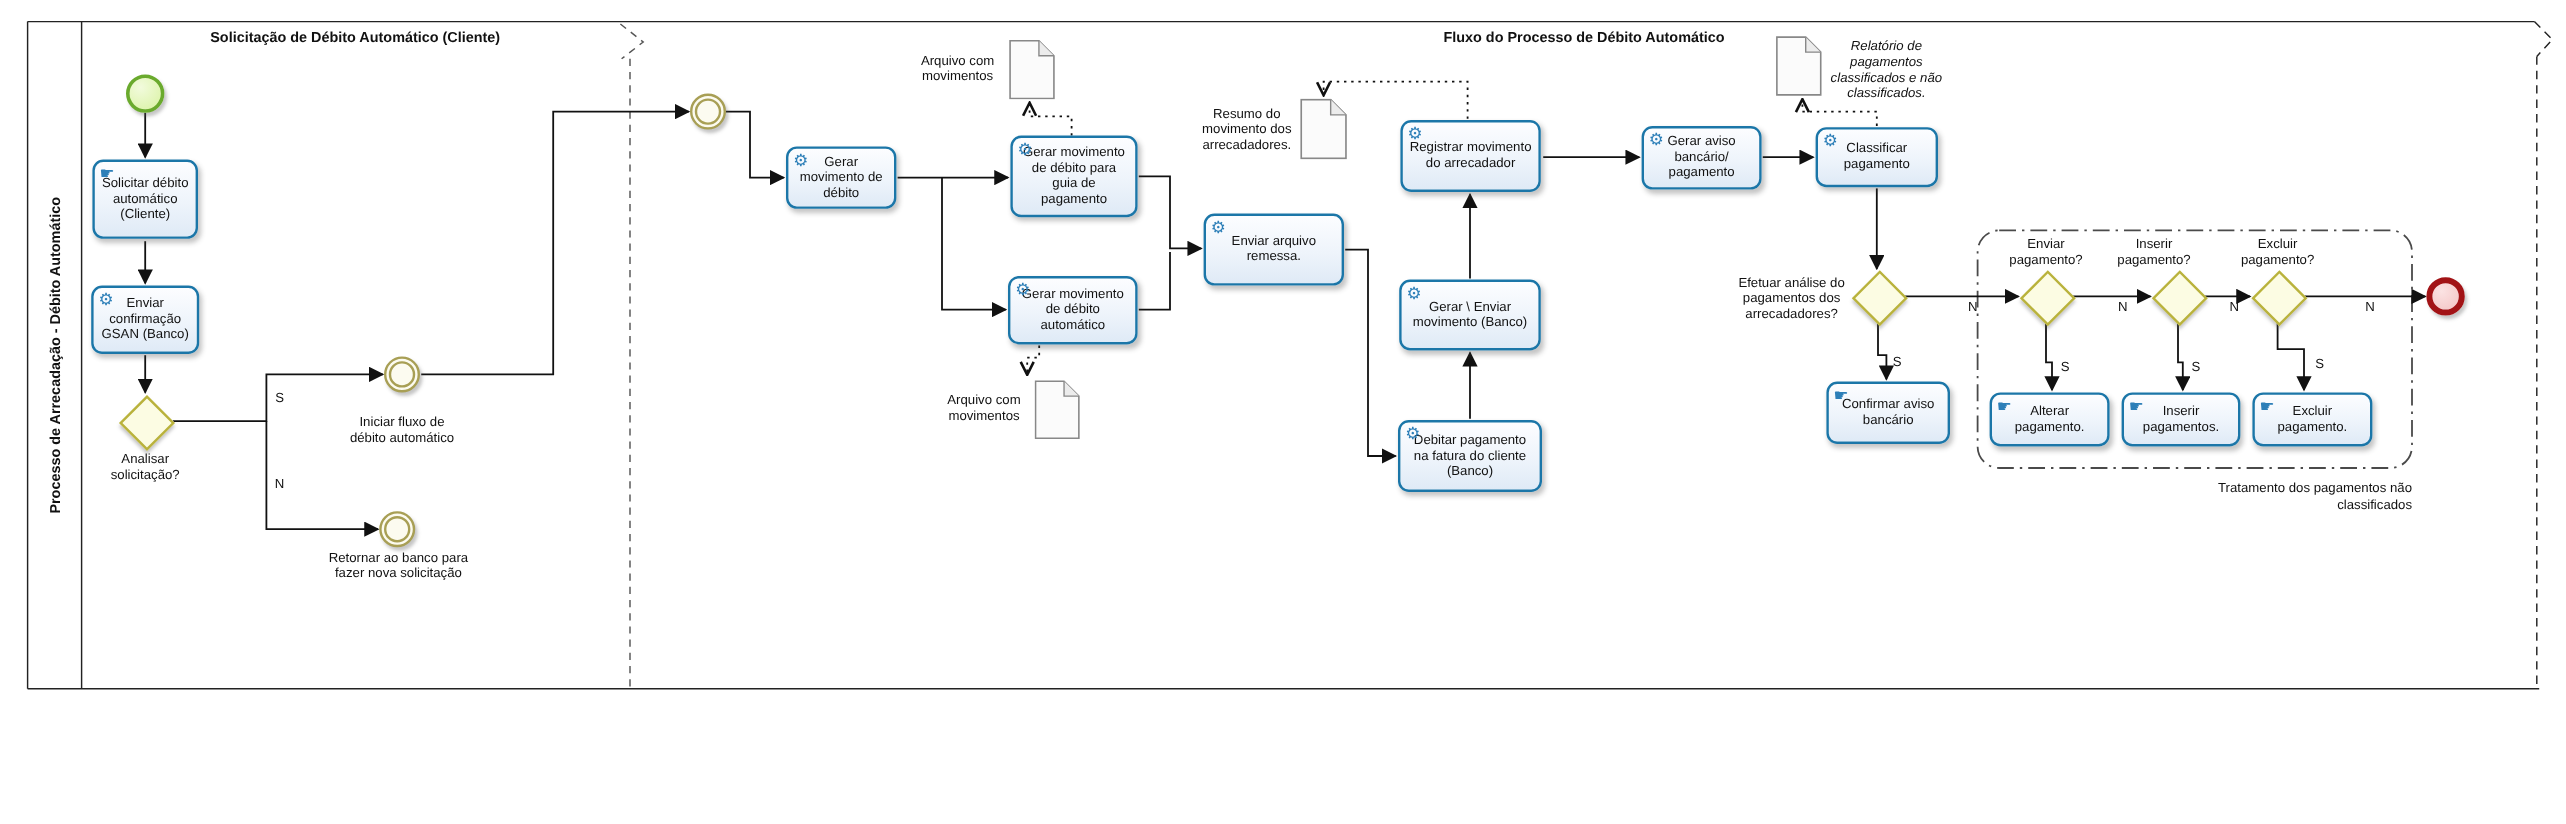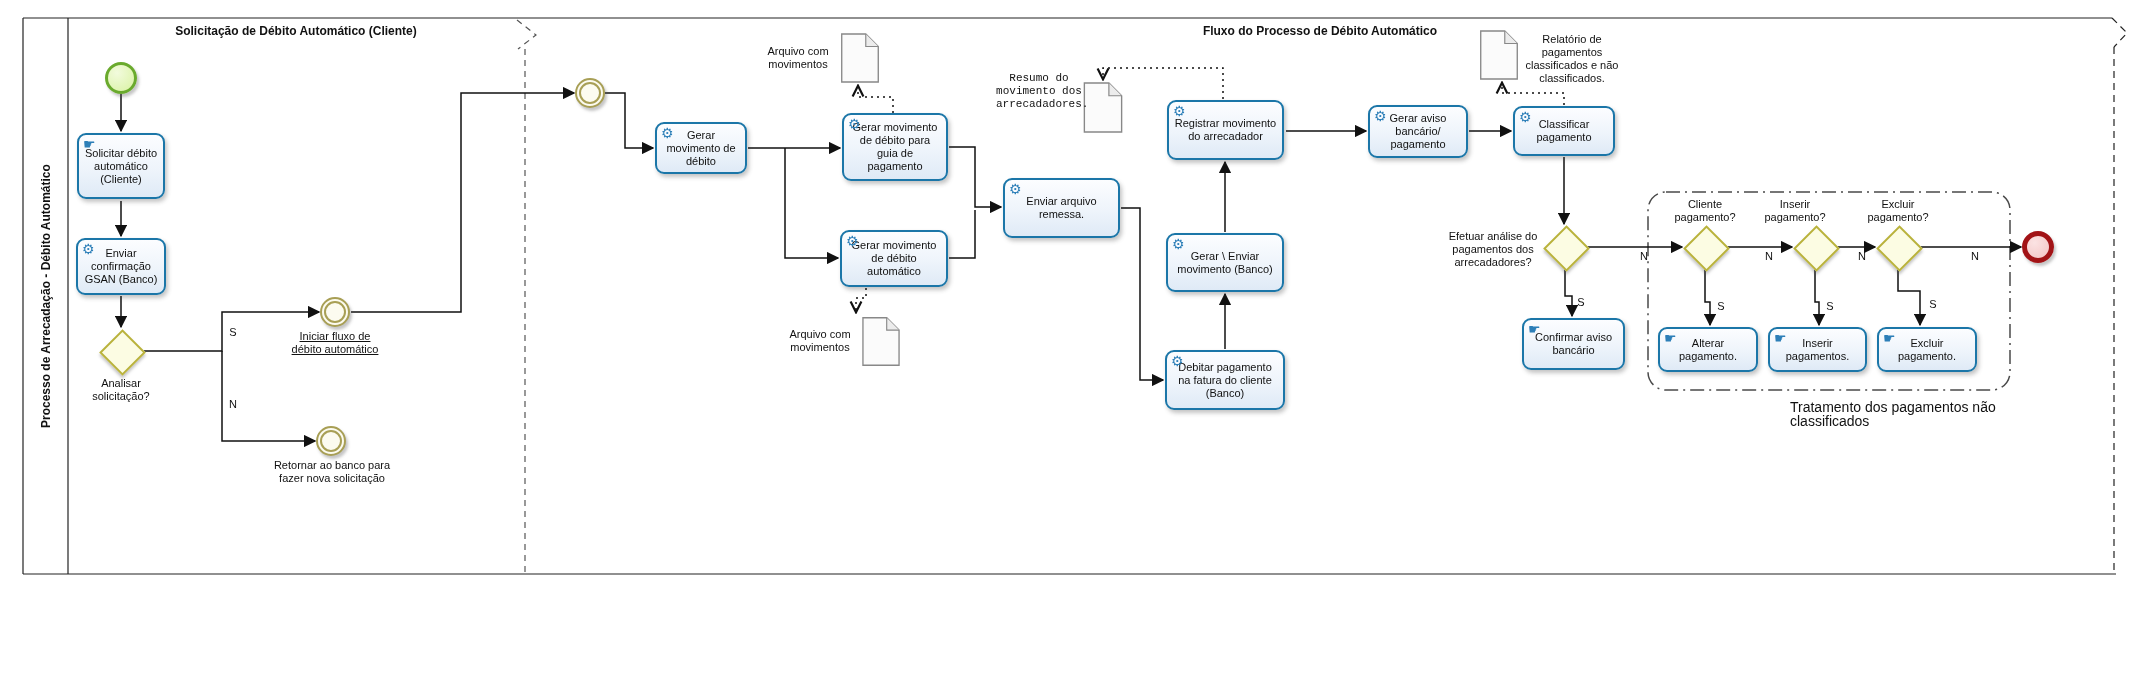--- a/index.html
+++ b/index.html
@@ -26,21 +26,21 @@
   .evt-link .inner{position:absolute;inset:2px;border:2px solid #a89f55;border-radius:50%;}
   .evt-end{width:32px;height:32px;border:5px solid #a21316;
            background:radial-gradient(circle at 35% 30%,#fbe3e3,#f3c3c3);}
   .gw{position:absolute;width:44px;height:44px;}
   .gw .dia{position:absolute;left:7px;top:7px;width:29px;height:29px;
            transform:rotate(45deg);background:#fcfce3;border:2px solid #b9b23c;
            box-shadow:2px 2px 3px rgba(90,90,90,.35);}
   .doc{position:absolute;}
   .lbl{position:absolute;font-size:11px;line-height:13px;text-align:center;}
   .sn{position:absolute;font-size:11px;width:14px;text-align:center;}
-  .grp-label{position:absolute;font-size:14px;line-height:14px;text-align:left;}
+  .grp-label{position:absolute;font-size:11px;line-height:14px;text-align:right;}
 </style>
 </head>
 <body>
 
 <div id="canvas">
 
   <svg class="wires" width="2138" height="687">
     <defs>
       <marker id="arr" viewBox="0 0 10 10" refX="9" refY="5" markerWidth="8.5" markerHeight="8.5" orient="auto-start-reverse">
         <path d="M0,0 L10,5 L0,10 z" fill="#111"></path>
@@ -104,21 +104,21 @@
 
   <div class="pool-label">Processo de Arrecadação - Débito Automático</div>
   <div class="section-title" style="left:126px;">Solicitação de Débito Automático (Cliente)</div>
   <div class="section-title" style="left:1150px;">Fluxo do Processo de Débito Automático</div>
 
   <div class="evt evt-start" style="left:105px;top:62px;"></div>
 
   <div class="evt evt-link" style="left:320px;top:297px;">
       <div class="inner"></div>
     </div>
-  <div class="lbl" style="left:287px;top:330px;width:96px;text-decoration:underline;">Iniciar fluxo de débito automático</div>
+  <div class="lbl" style="left:287px;top:346px;width:96px;">Iniciar fluxo de débito automático</div>
 
   <div class="evt evt-link" style="left:316px;top:426px;">
       <div class="inner"></div>
     </div>
   <div class="lbl" style="left:271px;top:459px;width:122px;">Retornar ao banco para fazer nova solicitação</div>
 
   <div class="evt evt-link" style="left:575px;top:78px;">
       <div class="inner"></div>
     </div>
 
@@ -130,21 +130,21 @@
   <div class="lbl" style="left:76px;top:377px;width:90px;">Analisar solicitação?</div>
 
   <div class="gw" style="left:1543px;top:225px;">
       <div class="dia"></div>
     </div>
   <div class="lbl" style="left:1444px;top:230px;width:98px;">Efetuar análise do pagamentos dos arrecadadores?</div>
 
   <div class="gw" style="left:1683px;top:225px;">
       <div class="dia"></div>
     </div>
-  <div class="lbl" style="left:1663px;top:198px;width:84px;">Cliente pagamento?</div>
+  <div class="lbl" style="left:1663px;top:198px;width:84px;">Enviar pagamento?</div>
 
   <div class="gw" style="left:1793px;top:225px;">
       <div class="dia"></div>
     </div>
   <div class="lbl" style="left:1753px;top:198px;width:84px;">Inserir pagamento?</div>
 
   <div class="gw" style="left:1876px;top:225px;">
       <div class="dia"></div>
     </div>
   <div class="lbl" style="left:1856px;top:198px;width:84px;">Excluir pagamento?</div>
@@ -225,29 +225,29 @@
     </svg>
   </div>
   <div class="lbl" style="left:782px;top:328px;width:76px;">Arquivo com movimentos</div>
 
   <div class="doc" style="left:1083px;top:82px;">
     <svg width="40" height="51" viewBox="0 0 40 52">
       <path d="M1,1 H26 L39,14 V51 H1 Z" fill="#fbfbfb" stroke="#888" stroke-width="1.4"></path>
       <path d="M26,1 L26,14 L39,14" fill="#ececec" stroke="#888" stroke-width="1.2"></path>
     </svg>
   </div>
-  <div class="lbl" style="left:996px;top:72px;width:86px;font-family:Liberation Mono, monospace;">Resumo do movimento dos arrecadadores.</div>
+  <div class="lbl" style="left:996px;top:89px;width:86px;">Resumo do movimento dos arrecadadores.</div>
 
   <div class="doc" style="left:1478px;top:30px;">
     <svg width="42" height="50" viewBox="0 0 40 52">
       <path d="M1,1 H26 L39,14 V51 H1 Z" fill="#fbfbfb" stroke="#888" stroke-width="1.4"></path>
       <path d="M26,1 L26,14 L39,14" fill="#ececec" stroke="#888" stroke-width="1.2"></path>
     </svg>
   </div>
-  <div class="lbl" style="left:1521px;top:33px;width:102px;">Relatório de pagamentos classificados e não classificados.</div>
+  <div class="lbl" style="left:1521px;top:33px;width:102px;font-style:italic;">Relatório de pagamentos classificados e não classificados.</div>
 
   <div class="grp-label" style="left:1790px;top:400px;width:220px;">Tratamento dos pagamentos não classificados</div>
 
   <div class="sn" style="left:226px;top:326px;">S</div>
   <div class="sn" style="left:226px;top:398px;">N</div>
   <div class="sn" style="left:1637px;top:250px;">N</div>
   <div class="sn" style="left:1762px;top:250px;">N</div>
   <div class="sn" style="left:1855px;top:250px;">N</div>
   <div class="sn" style="left:1968px;top:250px;">N</div>
   <div class="sn" style="left:1574px;top:296px;">S</div>

